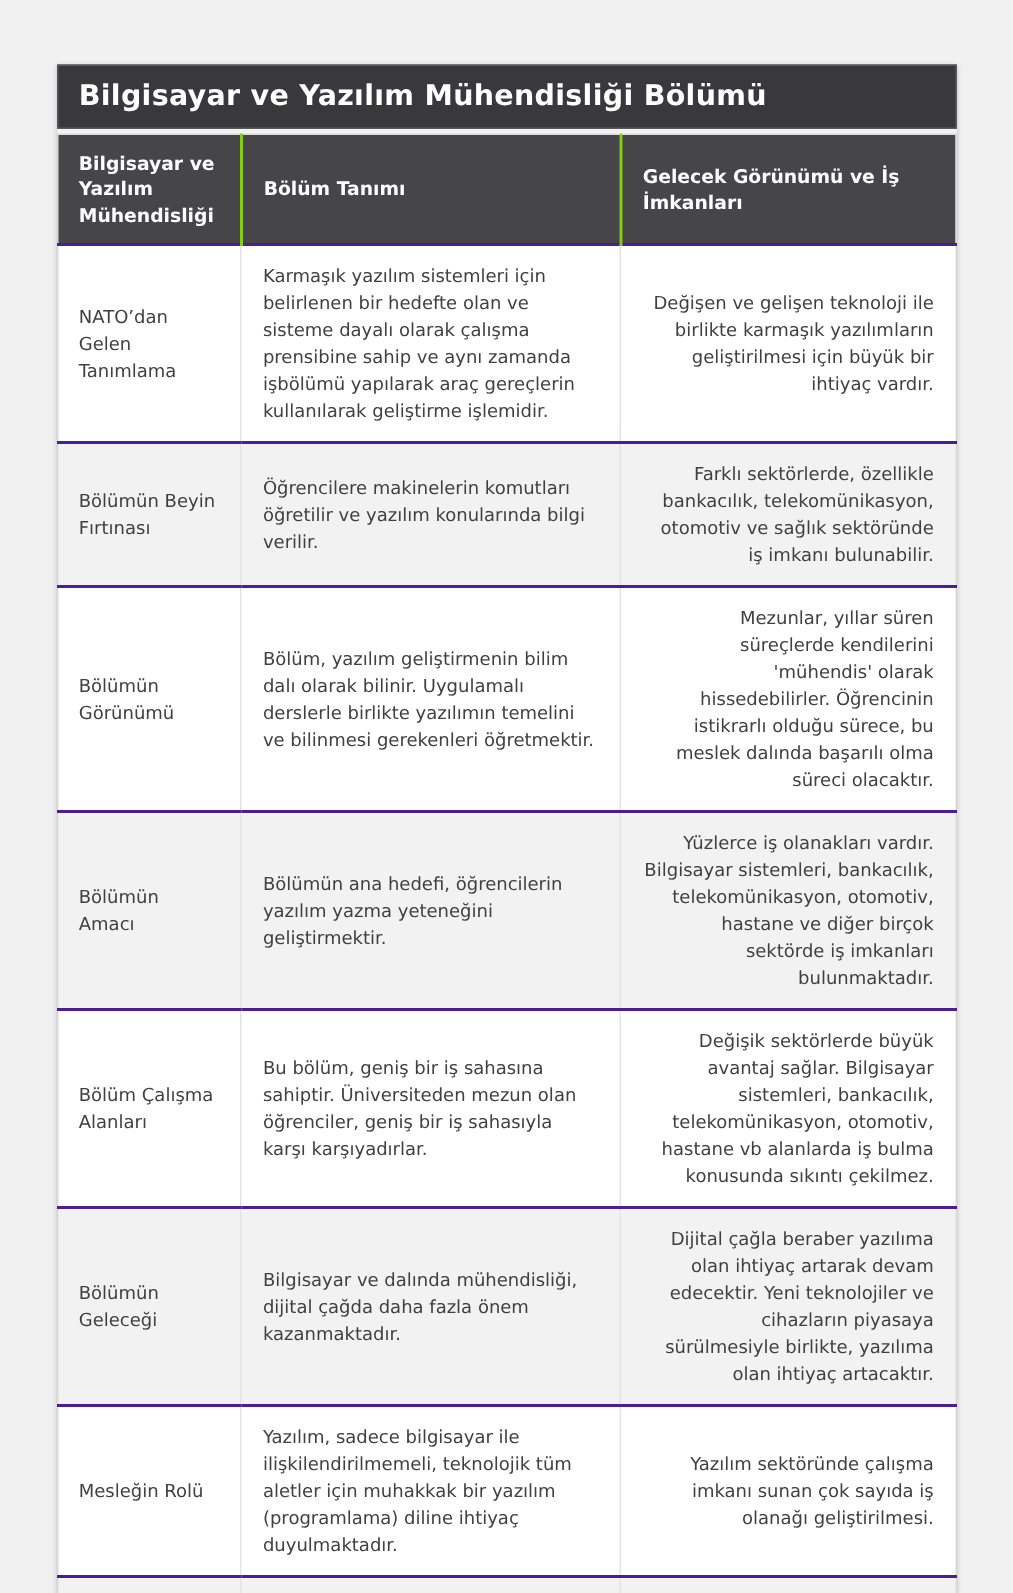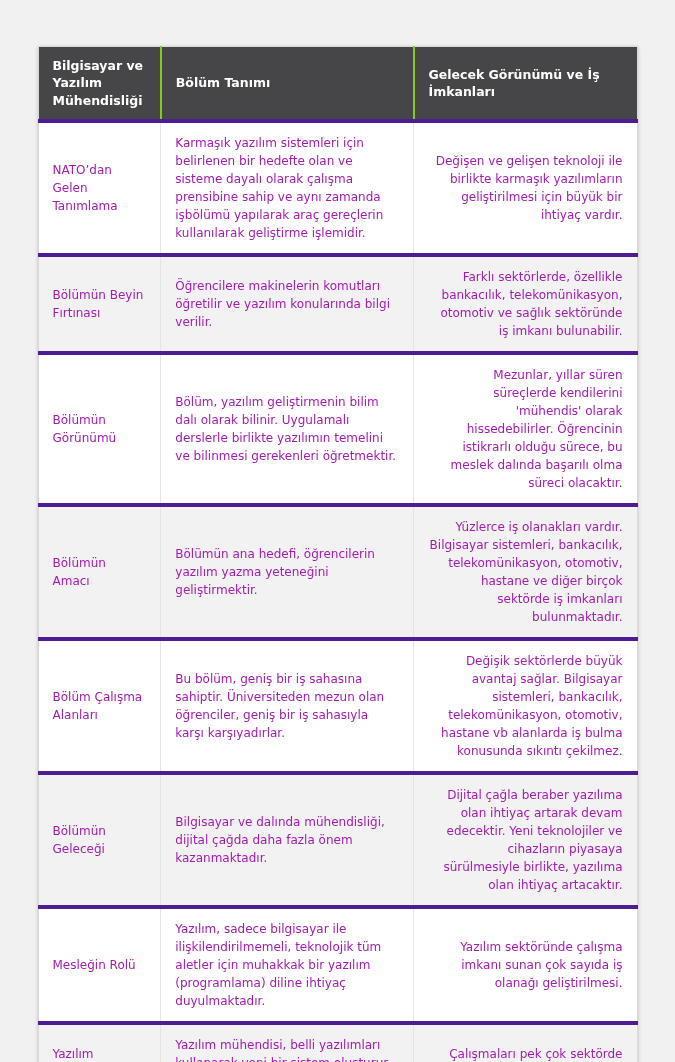--- a/index.html
+++ b/index.html
@@ -47,35 +47,36 @@
     text-align: left;
     vertical-align: middle;
     padding: 10px 14px;
     height: 62px;
     line-height: 1.38;
     border-right: 2px solid #84cc16;
   }
   thead th:last-child { border-right: none; margin-left: 27px; }
   tbody td {
     font-size: 12px;
-    color: #a21caf;
+    color: #404040;
     line-height: 1.5;
     vertical-align: middle;
     padding: 11px 14px;
-    border-top: 4px solid #4c1d95;
+    border-top: 2px solid #4c1d95;
     border-right: 1px solid #e4e4e4;
     word-wrap: break-word;
   }
   tbody td:last-child { border-right: none; text-align: right; }
   tbody tr:nth-child(even) { background: #f2f2f2; }
 </style>
 </head>
 <body style="background: rgb(241, 241, 242);">
 
 <div class="card">
+  <div class="title-bar" style="background: rgb(57, 57, 59);">Bilgisayar ve Yazılım Mühendisliği Bölümü</div>
 
   <table>
     <colgroup>
       <col class="c1">
         <col class="c2">
         <col class="c3">
     </colgroup>
     <thead>
       <tr>
         <th style="background: rgb(70, 70, 72);">Bilgisayar ve Yazılım Mühendisliği</th>

